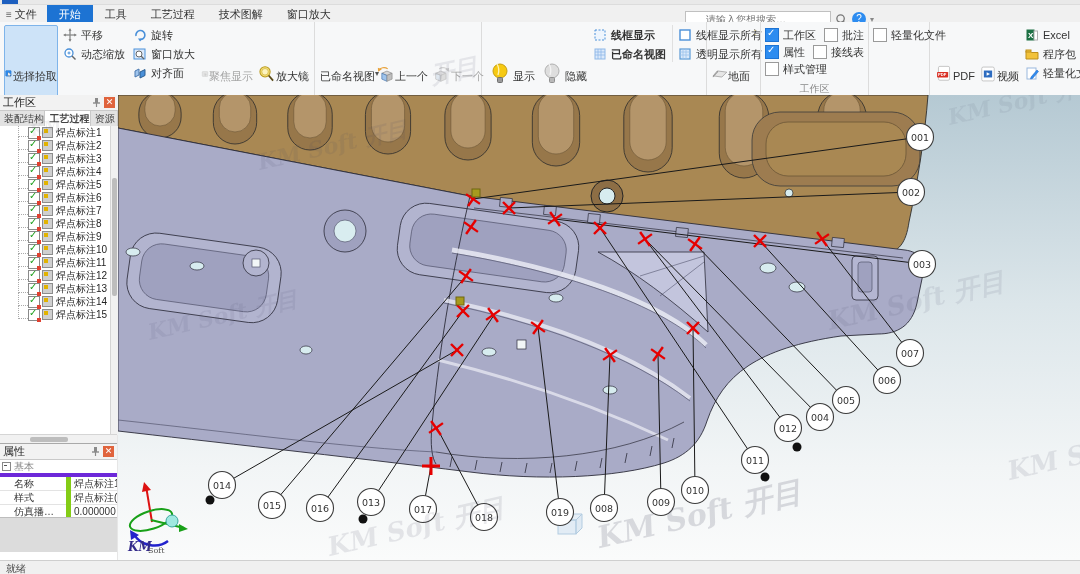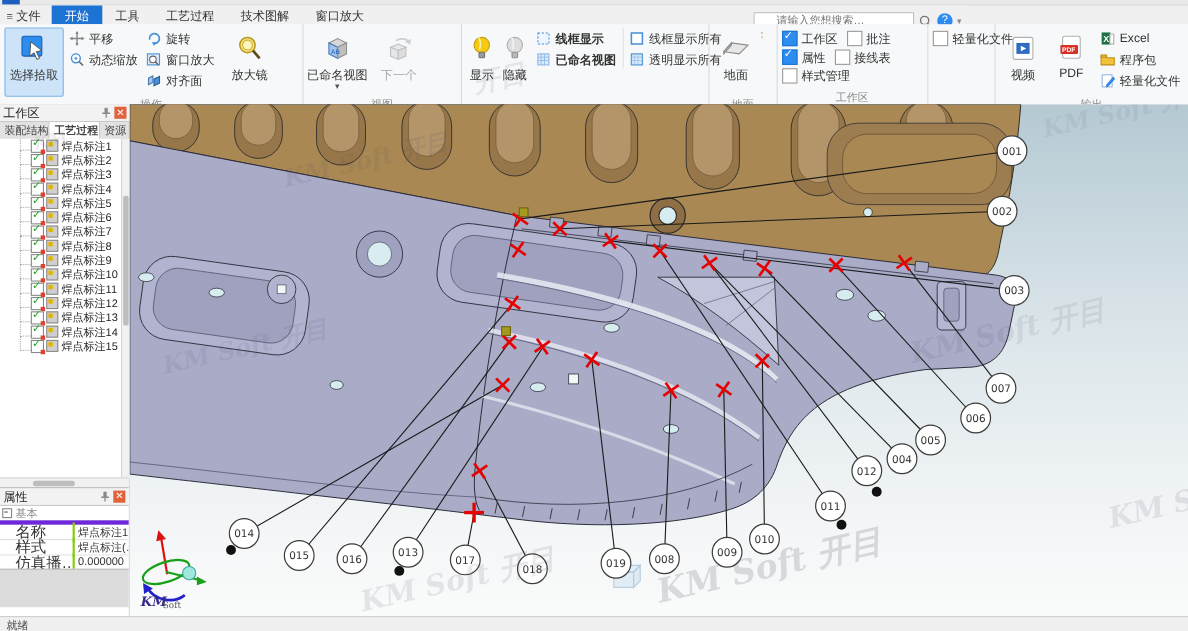--- a/index.html
+++ b/index.html
@@ -18,22 +18,22 @@
   #searchbox{width:104px;height:14px;border:1px solid #c0c0c0;background:#fff;font-size:10px;padding:0 20px;color:#999;
              font-family:"Liberation Sans",sans-serif;}
   .mini-ico{width:13px;height:13px;display:inline-block;}
   #helpbtn{width:14px;height:14px;border-radius:50%;background:#2d8cf0;color:#fff;font-size:10px;text-align:center;line-height:14px;}
   #helpcaret{font-size:8px;color:#888;}
   
   #ribbon{position:absolute;left:0;top:22px;width:1080px;height:73px;background:#f7f8f9;border-bottom:1px solid #c8c8c8;display:flex;}
   .rgroup{position:relative;height:100%;border-right:1px solid #dcdcdc;display:flex;flex-direction:column;}
   .rgroup .content{flex:1;display:flex;align-items:flex-start;padding:3px 4px 0 4px;gap:2px;}
   .rgroup .glabel{height:13px;text-align:center;color:#8a8a8a;font-size:10px;}
-  .bigbtn{width:52px;height:56px;display:flex;flex-direction:column;align-items:center;justify-content:flex-start;
-          padding-top:5px;border:1px solid transparent;border-radius:2px;}
+  .bigbtn{width:52px;height:56px;display:flex;flex-direction:row;align-items:center;justify-content:flex-start;
+          padding-top:20px;border:1px solid transparent;border-radius:2px;}
   .bigbtn .bico{width:26px;height:26px;}
   .bigbtn .blabel{margin-top:4px;font-size:11px;white-space:nowrap;}
   .bigbtn.selected{background:#cde3f8;border-color:#7eb4ea;}
   .bigbtn.disabled .blabel{color:#a5a5a5;}
   .smallcol{display:flex;flex-direction:column;justify-content:flex-start;gap:3px;padding-top:2px;}
   .smallbtn{display:flex;align-items:center;gap:4px;height:16px;padding:0 3px;white-space:nowrap;}
   .smallbtn .sico{width:14px;height:14px;flex:none;}
   .cbrow{display:flex;align-items:center;gap:4px;height:16px;white-space:nowrap;}
   .cbx{width:12px;height:12px;border:1px solid #9a9a9a;background:#fff;flex:none;position:relative;}
   .cbx.on{background:#2d8cf0;border-color:#1d73d3;}
@@ -56,21 +56,21 @@
   .tcb .bd{position:absolute;right:-2px;bottom:-2px;width:4px;height:4px;background:#e04030;}
   .tico{width:9px;height:9px;background:#cfcfcf;border:1px solid #8d8d8d;position:relative;flex:none;margin-right:3px;}
   .tico i{position:absolute;left:1px;top:1px;width:4px;height:4px;background:#e2b300;display:block;}
   .tlabel{font-size:10px;color:#222;}
   #vscroll{position:absolute;right:0;top:31px;width:7px;bottom:125px;background:#f1f1f1;border-left:1px solid #d5d5d5;}
   #vthumb{position:absolute;left:1px;top:52px;width:5px;height:118px;background:#bdbdbd;border-radius:2px;}
   #hscroll{position:absolute;left:0;bottom:116px;width:117px;height:9px;background:#f1f1f1;border-top:1px solid #d5d5d5;}
   #hthumb{position:absolute;left:30px;top:2px;width:38px;height:5px;background:#bdbdbd;border-radius:2px;}
   #props{position:absolute;left:0;bottom:0;width:117px;height:116px;background:#fff;border-top:1px solid #a9a9a9;}
   .prow{display:flex;height:13px;border-bottom:1px solid #e3e3e3;align-items:center;}
-  .prow .pl{width:52px;padding-left:14px;color:#333;font-size:14px;border-right:2px solid #84cc16;overflow:hidden;white-space:nowrap;}
+  .prow .pl{width:52px;padding-left:14px;color:#333;font-size:10px;border-right:5px solid #84cc16;overflow:hidden;white-space:nowrap;}
   .prow .pv{flex:1;padding-left:3px;font-size:10px;overflow:hidden;white-space:nowrap;}
   .pgroup{display:flex;align-items:center;height:13px;color:#888;font-size:10px;border-bottom:4px solid #6d28d9;}
   .minusbox{width:7px;height:7px;border:1px solid #888;margin:0 3px 0 2px;position:relative;flex:none;}
   .minusbox:after{content:"";position:absolute;left:1px;top:2px;width:3px;height:1px;background:#555;}
   #props-tail{position:absolute;left:0;bottom:8px;width:117px;height:34px;background:#dcdcdc;border-top:1px solid #bdbdbd;}
   
   #viewport{position:absolute;left:118px;top:95px;right:0;bottom:14px;background:#dfe8ec;}
   #scene{display:block;}
   
   #statusbar{position:absolute;left:0;bottom:0;width:1080px;height:14px;background:#f0f0f0;border-top:1px solid #cfcfcf;
@@ -159,20 +159,27 @@
             <span>窗口放大</span>
           </div>
           <div class="smallbtn">
             <svg class="sico" viewBox="0 0 14 14">
                 <polygon points="2,11 6,9 6,3 2,5" fill="#9fc4ec" stroke="#4a78b0"></polygon>
                 <polygon points="7,12 12,9.5 12,3.5 7,6" fill="#4a90d9" stroke="#2c5f91"></polygon>
               </svg>
             <span>对齐面</span>
           </div>
         </div>
+        <div class="bigbtn disabled">
+          <svg class="bico" viewBox="0 0 26 26">
+              <rect x="4" y="5" width="18" height="16" rx="2" fill="#e3e3e3" stroke="#bdbdbd"></rect>
+              <polygon points="12,10 19,15 15,16 17,20 15,21 13.5,17 11,19" fill="#cfcfcf"></polygon>
+            </svg>
+          <span class="blabel">聚焦显示</span>
+        </div>
         <div class="bigbtn">
           <svg class="bico" viewBox="0 0 26 26">
               <circle cx="11" cy="10" r="7" fill="#f8e27a" stroke="#b99a20" stroke-width="1.4"></circle>
               <circle cx="11" cy="10" r="4.5" fill="#fdf4c0" stroke="#cfb23a"></circle>
               <line x1="16" y1="15" x2="22" y2="22" stroke="#5a4a18" stroke-width="2.4"></line>
             </svg>
           <span class="blabel">放大镜</span>
         </div>
       </div>
       <div class="glabel">操作</div>
@@ -182,20 +189,30 @@
       <div class="content">
         <div class="bigbtn">
           <svg class="bico" viewBox="0 0 26 26">
               <polygon points="5,8 13,4 21,8 13,12" fill="#d7d7d7" stroke="#909090"></polygon>
               <polygon points="5,8 13,12 13,22 5,18" fill="#9fc4ec" stroke="#4a78b0"></polygon>
               <polygon points="21,8 13,12 13,22 21,18" fill="#bfbfbf" stroke="#909090"></polygon>
               <text x="7" y="18" font-size="6" fill="#1d5fbf">AB</text>
             </svg>
           <span class="blabel">已命名视图</span>
           <span class="caret">▾</span>
+        </div>
+        <div class="bigbtn">
+          <svg class="bico" viewBox="0 0 26 26">
+              <path d="M4,8 A7,5 0 0 1 16,6" fill="none" stroke="#e8a33d" stroke-width="1.6"></path>
+              <polygon points="3,10 2.5,4.5 8,6.5" fill="#e8a33d"></polygon>
+              <polygon points="8,12 15,9 22,12 15,15" fill="#d7d7d7" stroke="#909090"></polygon>
+              <polygon points="8,12 15,15 15,23 8,20" fill="#9fc4ec" stroke="#4a78b0"></polygon>
+              <polygon points="22,12 15,15 15,23 22,20" fill="#bfbfbf" stroke="#909090"></polygon>
+            </svg>
+          <span class="blabel">上一个</span>
         </div>
         <div class="bigbtn disabled">
           <svg class="bico" viewBox="0 0 26 26">
               <path d="M22,8 A7,5 0 0 0 10,6" fill="none" stroke="#cfcfcf" stroke-width="1.6"></path>
               <polygon points="23,10 23.5,4.5 18,6.5" fill="#cfcfcf"></polygon>
               <polygon points="5,12 12,9 19,12 12,15" fill="#e7e7e7" stroke="#c2c2c2"></polygon>
               <polygon points="5,12 12,15 12,23 5,20" fill="#dfe7ef" stroke="#c2c2c2"></polygon>
               <polygon points="19,12 12,15 12,23 19,20" fill="#dcdcdc" stroke="#c2c2c2"></polygon>
             </svg>
           <span class="blabel">下一个</span>
@@ -325,33 +342,33 @@
             <span>轻量化文件</span>
           </div>
       </div>
       <div class="glabel"></div>
     </div>
 
     <div class="rgroup" style="flex:1;border-right:none">
       <div class="content">
         <div class="bigbtn" style="width:40px">
           <svg class="bico" viewBox="0 0 26 26">
+              <rect x="5" y="2" width="16" height="20" rx="2" fill="#fff" stroke="#b0b0b0"></rect>
+              <rect x="3" y="10" width="16" height="8" rx="1" fill="#d93025"></rect>
+              <text x="4.5" y="16.5" font-size="6" fill="#fff" font-weight="bold">PDF</text>
+            </svg>
+          <span class="blabel">PDF</span>
+        </div>
+        <div class="bigbtn" style="width:40px">
+          <svg class="bico" viewBox="0 0 26 26">
               <rect x="4" y="3" width="18" height="20" rx="2" fill="#fff" stroke="#b0b0b0"></rect>
               <rect x="7" y="8" width="12" height="10" fill="#2d6cc0"></rect>
               <polygon points="11,10.5 16,13 11,15.5" fill="#fff"></polygon>
             </svg>
           <span class="blabel">视频</span>
-        </div>
-        <div class="bigbtn" style="width:40px">
-          <svg class="bico" viewBox="0 0 26 26">
-              <rect x="5" y="2" width="16" height="20" rx="2" fill="#fff" stroke="#b0b0b0"></rect>
-              <rect x="3" y="10" width="16" height="8" rx="1" fill="#d93025"></rect>
-              <text x="4.5" y="16.5" font-size="6" fill="#fff" font-weight="bold">PDF</text>
-            </svg>
-          <span class="blabel">PDF</span>
         </div>
         <div class="smallcol">
           <div class="smallbtn">
             <svg class="sico" viewBox="0 0 14 14">
                 <rect x="1.5" y="1.5" width="8" height="11" fill="#1e7145"></rect>
                 <text x="3" y="10" font-size="8" fill="#fff" font-weight="bold">X</text>
                 <rect x="9" y="3" width="3.5" height="9" fill="#fff" stroke="#b0b0b0"></rect>
               </svg>
             <span>Excel</span>
           </div>

